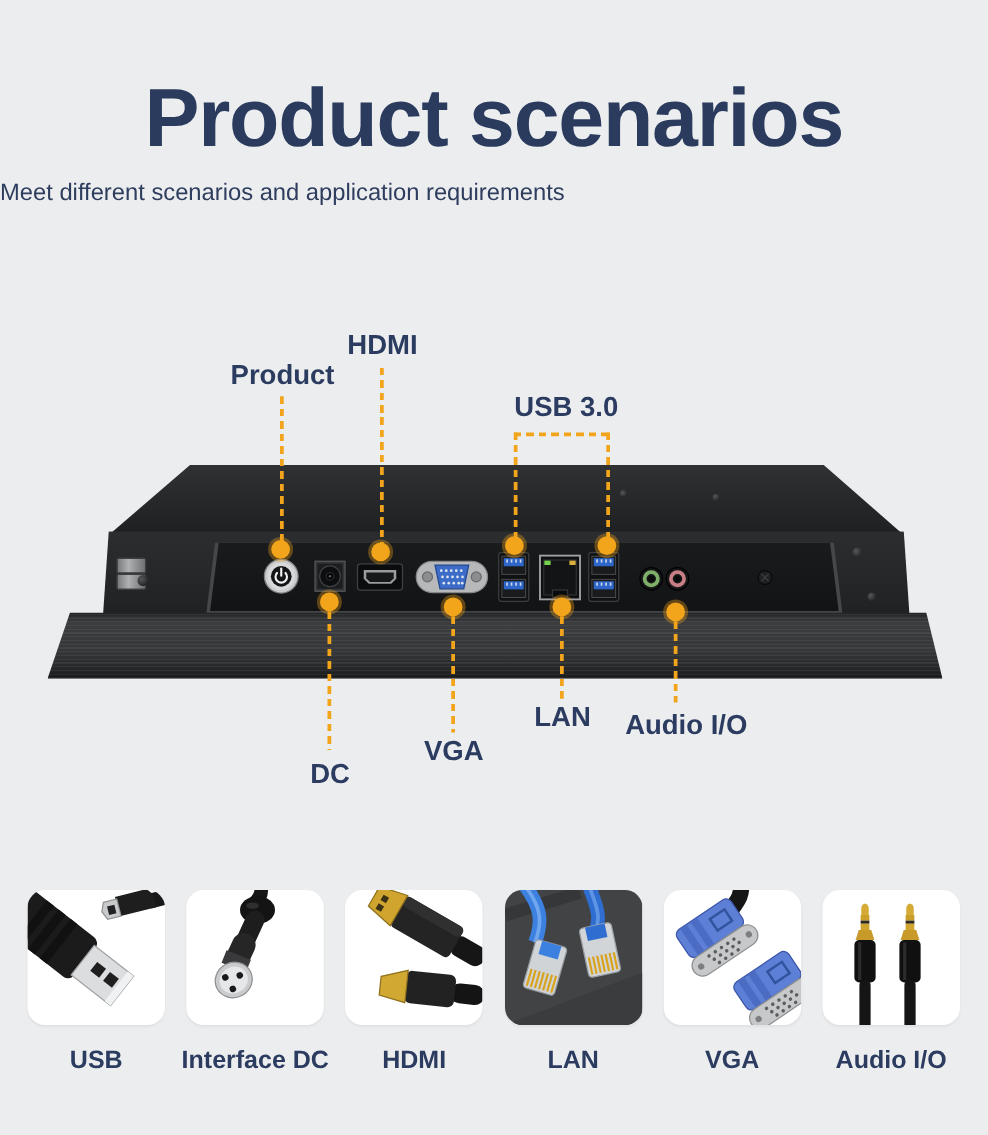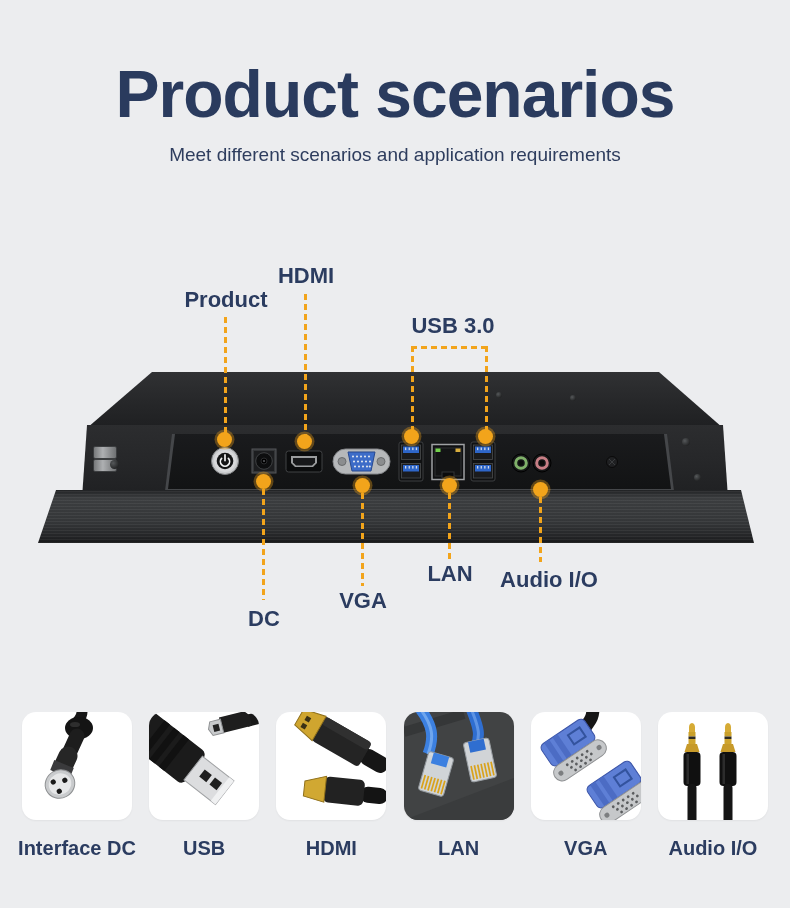--- a/index.html
+++ b/index.html
@@ -7,21 +7,21 @@
     --navy:#2B3C60;
     --bg:#ECEDEF;
   }
   html,body{margin:0;padding:0;background:var(--bg);}
   body{width:790px;height:908px;position:relative;overflow:hidden;
        font-family:"Liberation Sans", sans-serif;}
 
   
   .title{position:absolute;left:0;right:0;top:56px;margin:0;text-align:center;
          font-size:66px;font-weight:700;letter-spacing:-1px;color:#2A3B5E;}
-  .subtitle{position:absolute;left:0;right:0;top:144px;margin:0;text-align:center;
+  .subtitle{position:absolute;left:0;right:0;top:144px;margin:0;
          font-size:19px;font-weight:400;color:#2E3D5E;}
 
   
   .callout{position:absolute;transform:translateX(-50%);font-size:22px;font-weight:700;
            color:var(--navy);white-space:nowrap;z-index:30;}
   .vline{position:absolute;width:3px;z-index:25;
          background-image:repeating-linear-gradient(180deg,var(--orange) 0 6px,transparent 6px 10px);}
   .hline{position:absolute;height:3px;z-index:25;
          background-image:repeating-linear-gradient(90deg,var(--orange) 0 6px,transparent 6px 10px);}
   .dot{position:absolute;width:15px;height:15px;border-radius:50%;background:var(--orange);
@@ -223,60 +223,60 @@
 <span class="callout" style="left:264px;top:606px;">DC</span>
 <span class="callout" style="left:363px;top:588px;">VGA</span>
 <span class="callout" style="left:450px;top:561px;">LAN</span>
 <span class="callout" style="left:549px;top:567px;">Audio I/O</span>
 
 <div class="gallery">
 
   <figure class="gitem">
     <div class="card">
       <svg viewBox="0 0 110 108">
+        <g transform="translate(68,6) rotate(-14)">
+          <rect x="28" y="4" width="16" height="12" fill="#181818"></rect>
+          <path d="M2,0 h26 l4,5 v11 h-30 z" fill="#1E1E1E"></path>
+          <path d="M-8,2 h11 v14 h-11 l-3,-7 z" fill="#C8CACC" stroke="#909294"></path>
+          <rect x="-6" y="6" width="6" height="7" fill="#222"></rect>
+        </g>
+        <g transform="rotate(38 30 45)">
+          <rect x="-26" y="25" width="76" height="40" rx="6" fill="#1B1B1B"></rect>
+          <rect x="-4" y="25" width="7" height="40" fill="#111"></rect>
+          <rect x="8" y="25" width="7" height="40" fill="#111"></rect>
+          <rect x="20" y="25" width="7" height="40" fill="#111"></rect>
+          <rect x="48" y="30" width="40" height="30" fill="#DCDDDF" stroke="#A0A2A4"></rect>
+          <rect x="82" y="30" width="6" height="30" fill="#F0F1F2"></rect>
+          <rect x="58" y="39" width="9" height="9" fill="#1F1F1F"></rect>
+          <rect x="71" y="39" width="9" height="9" fill="#1F1F1F"></rect>
+        </g>
+      </svg>
+    </div>
+    <figcaption>USB</figcaption>
+  </figure>
+
+  <figure class="gitem">
+    <div class="card">
+      <svg viewBox="0 0 110 108">
         <path d="M60,0 C60,8 53,10 51,16" stroke="#161616" stroke-width="11" fill="none" stroke-linecap="round"></path>
         <ellipse cx="57" cy="16" rx="14" ry="11" fill="#141414"></ellipse>
         <ellipse cx="53" cy="12.5" rx="5" ry="2.6" fill="#2E2E2E"></ellipse>
         <path d="M55,24 L44,48" stroke="#1D1D1D" stroke-width="15" stroke-linecap="round"></path>
         <path d="M46,44 L40,57" stroke="#262626" stroke-width="19" stroke-linecap="round"></path>
         <path d="M42,52 L38,62" stroke="#3A3A3C" stroke-width="21"></path>
         <g transform="rotate(-28 38 72)">
           <ellipse cx="38" cy="72" rx="15" ry="14" fill="#C9CBCD" stroke="#8E9092"></ellipse>
           <ellipse cx="38" cy="72" rx="11.5" ry="10.5" fill="#E6E7E8"></ellipse>
           <circle cx="33" cy="67" r="2.6" fill="#1A1A1A"></circle>
           <circle cx="44" cy="71" r="2.6" fill="#1A1A1A"></circle>
           <circle cx="34" cy="78" r="2.6" fill="#1A1A1A"></circle>
         </g>
       </svg>
     </div>
     <figcaption>Interface DC</figcaption>
-  </figure>
-
-  <figure class="gitem">
-    <div class="card">
-      <svg viewBox="0 0 110 108">
-        <g transform="translate(68,6) rotate(-14)">
-          <rect x="28" y="4" width="16" height="12" fill="#181818"></rect>
-          <path d="M2,0 h26 l4,5 v11 h-30 z" fill="#1E1E1E"></path>
-          <path d="M-8,2 h11 v14 h-11 l-3,-7 z" fill="#C8CACC" stroke="#909294"></path>
-          <rect x="-6" y="6" width="6" height="7" fill="#222"></rect>
-        </g>
-        <g transform="rotate(38 30 45)">
-          <rect x="-26" y="25" width="76" height="40" rx="6" fill="#1B1B1B"></rect>
-          <rect x="-4" y="25" width="7" height="40" fill="#111"></rect>
-          <rect x="8" y="25" width="7" height="40" fill="#111"></rect>
-          <rect x="20" y="25" width="7" height="40" fill="#111"></rect>
-          <rect x="48" y="30" width="40" height="30" fill="#DCDDDF" stroke="#A0A2A4"></rect>
-          <rect x="82" y="30" width="6" height="30" fill="#F0F1F2"></rect>
-          <rect x="58" y="39" width="9" height="9" fill="#1F1F1F"></rect>
-          <rect x="71" y="39" width="9" height="9" fill="#1F1F1F"></rect>
-        </g>
-      </svg>
-    </div>
-    <figcaption>USB</figcaption>
   </figure>
 
   <figure class="gitem">
     <div class="card">
       <svg viewBox="0 0 110 108">
         <g transform="rotate(30 55 28)">
           <rect x="88" y="16" width="30" height="17" rx="8" fill="#161616"></rect>
           <rect x="38" y="10" width="54" height="28" rx="4" fill="#242424"></rect>
           <rect x="38" y="10" width="54" height="9" rx="4" fill="#303030"></rect>
           <path d="M16,15 L39,10 L39,38 L16,33 Z" fill="#CFA52F" stroke="#8F701C"></path>

